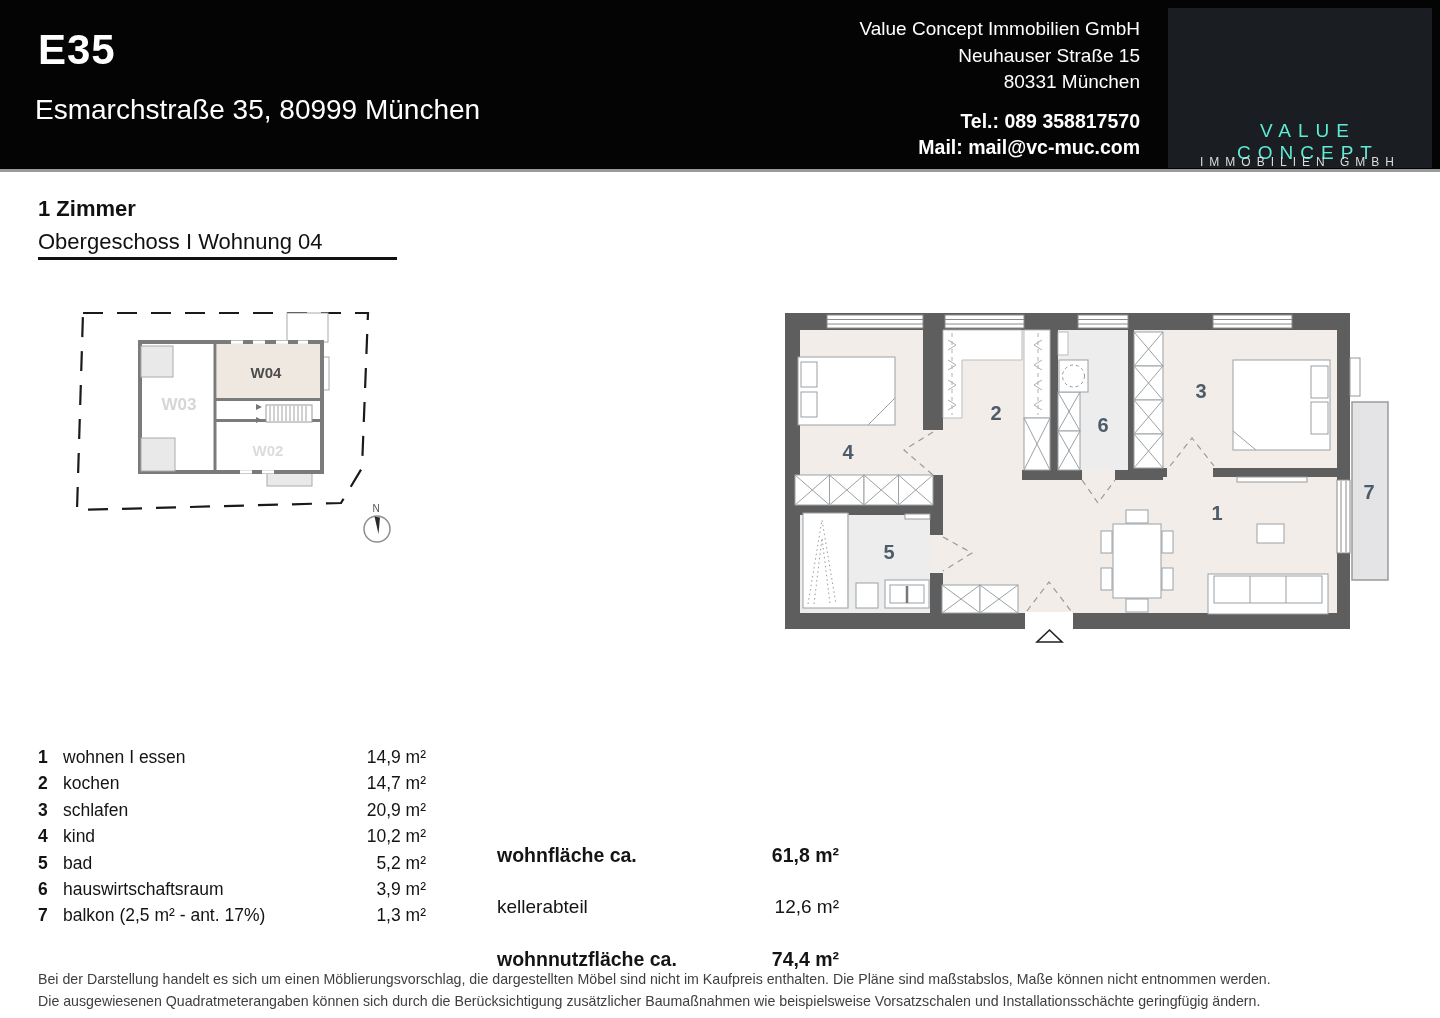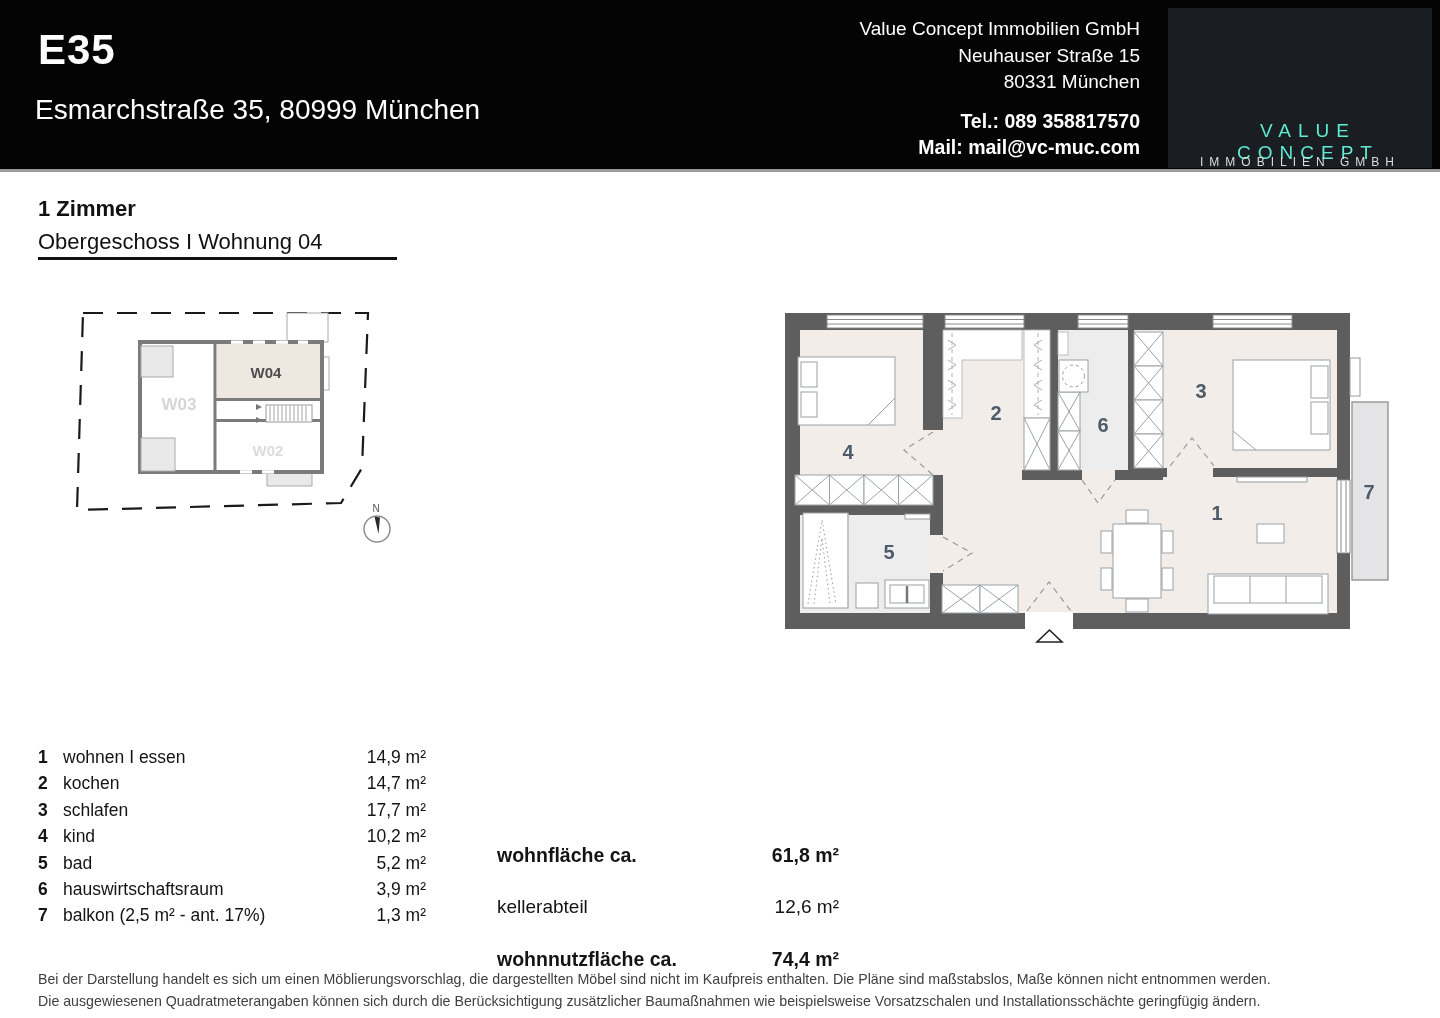--- a/index.html
+++ b/index.html
@@ -331,21 +331,21 @@
       <span class="rarea">14,9 m²</span>
     </div>
     <div class="room-row">
       <span class="rnum">2</span>
       <span class="rname">kochen</span>
       <span class="rarea">14,7 m²</span>
     </div>
     <div class="room-row">
       <span class="rnum">3</span>
       <span class="rname">schlafen</span>
-      <span class="rarea">17,7 m²</span>
+      <span class="rarea">20,9 m²</span>
     </div>
     <div class="room-row">
       <span class="rnum">4</span>
       <span class="rname">kind</span>
       <span class="rarea">10,2 m²</span>
     </div>
     <div class="room-row">
       <span class="rnum">5</span>
       <span class="rname">bad</span>
       <span class="rarea">5,2 m²</span>

